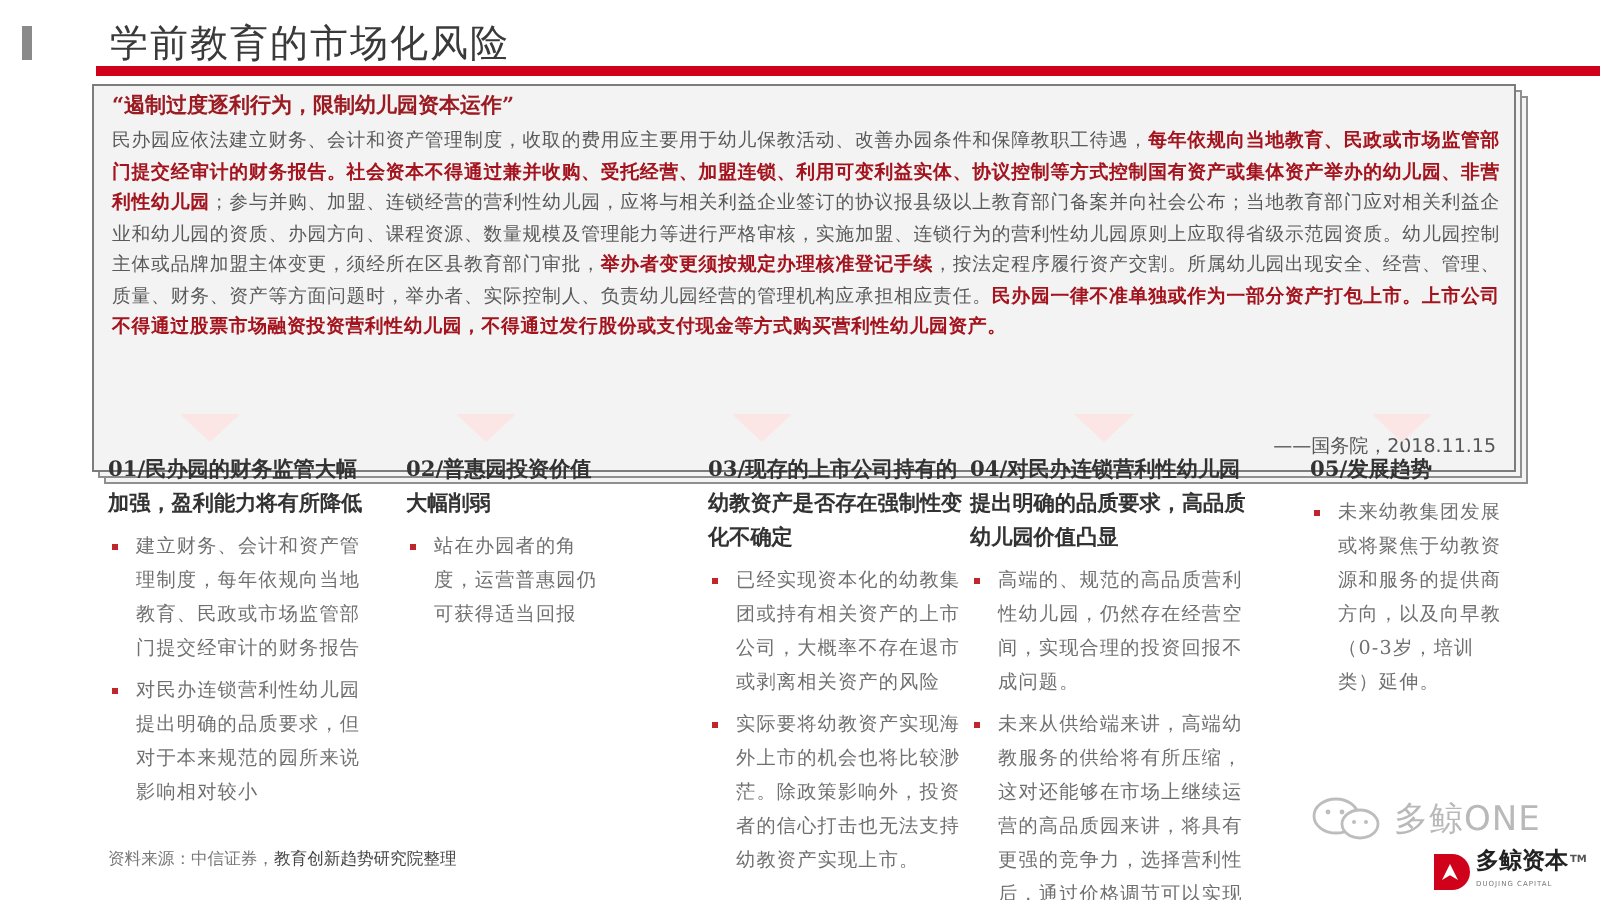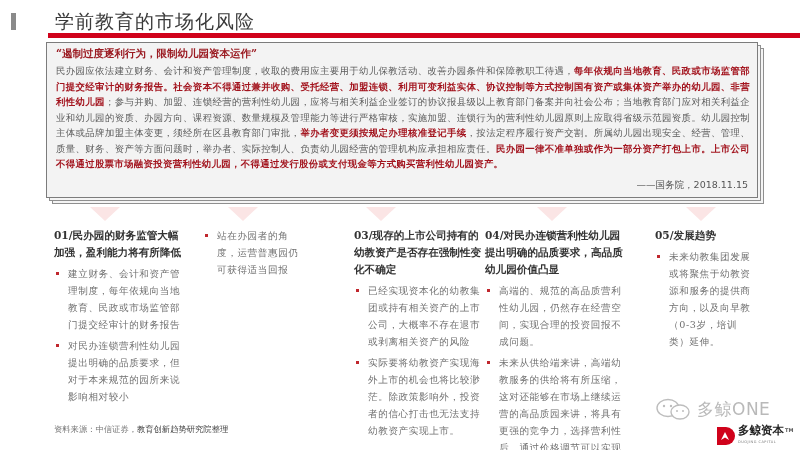--- a/index.html
+++ b/index.html
@@ -4,21 +4,21 @@
 <style>
   * { box-sizing: border-box; margin: 0; padding: 0; }
   html, body { width: 800px; height: 450px; background: #ffffff; overflow: hidden; }
   body { font-family: "DejaVu Serif", "Liberation Serif", serif; color: #555; position: relative; }
 
   .side-mark { position: absolute; left: 11px; top: 13px; width: 5px; height: 17px; background: #8a8a8a; }
   .page-title { position: absolute; left: 55px; top: 9px; font-size: 19px; color: #3a3a3a; letter-spacing: 1px; font-weight: normal; }
   .title-bar { position: absolute; left: 48px; top: 33px; width: 752px; height: 5px; background: #d0021b; }
 
   
-  .quote-stack { position: absolute; left: 46px; top: 42px; width: 712px; height: 156px; }
+  .quote-stack { position: absolute; left: 46px; top: 42px; width: 712px; height: 194px; }
   .quote-stack .layer { position: absolute; border: 1px solid #8f8f8f; background: #f4f4f4; }
   .quote-stack .l3 { left: 6px; top: 6px; right: -6px; bottom: -6px; }
   .quote-stack .l2 { left: 3px; top: 3px; right: -3px; bottom: -3px; }
   .quote-stack .l1 { left: 0; top: 0; right: 0; bottom: 0; background: #f3f3f3; border-color: #7c7c7c; }
   .quote-content { position: absolute; left: 10px; top: 4px; right: 8px; }
   .quote-heading { font-size: 10.5px; font-weight: bold; color: #9b1b22; line-height: 15px; margin-bottom: 2px; }
   .quote-body { font-size: 9.4px; line-height: 15.5px; color: #5a5a5a; text-align: justify; letter-spacing: 0.35px; }
   .quote-body .em { color: #a3141e; font-weight: bold; }
   .quote-source { position: absolute; right: 10px; bottom: 6px; font-size: 9.5px; color: #555; font-family: "DejaVu Sans", sans-serif; }
 
@@ -70,20 +70,21 @@
 <div class="arrow" style="left:537px"></div>
 <div class="arrow" style="left:686px"></div>
 
 <div class="col" style="left:54px; width:130px;">
   <div class="col-title">01/民办园的财务监管大幅加强，盈利能力将有所降低</div>
   <div class="bullet">建立财务、会计和资产管理制度，每年依规向当地教育、民政或市场监管部门提交经审计的财务报告</div>
   <div class="bullet">对民办连锁营利性幼儿园提出明确的品质要求，但对于本来规范的园所来说影响相对较小</div>
 </div>
 
 <div class="col" style="left:203px; width:100px;">
+  <div class="col-title">02/普惠园投资价值大幅削弱</div>
   <div class="bullet">站在办园者的角度，运营普惠园仍可获得适当回报</div>
 </div>
 
 <div class="col" style="left:327px; width:130px;margin-left:27px;">
   <div class="col-title">03/现存的上市公司持有的幼教资产是否存在强制性变化不确定</div>
   <div class="bullet">已经实现资本化的幼教集团或持有相关资产的上市公司，大概率不存在退市或剥离相关资产的风险</div>
   <div class="bullet">实际要将幼教资产实现海外上市的机会也将比较渺茫。除政策影响外，投资者的信心打击也无法支持幼教资产实现上市。</div>
 </div>
 
 <div class="col" style="left:485px; width:140px;">

